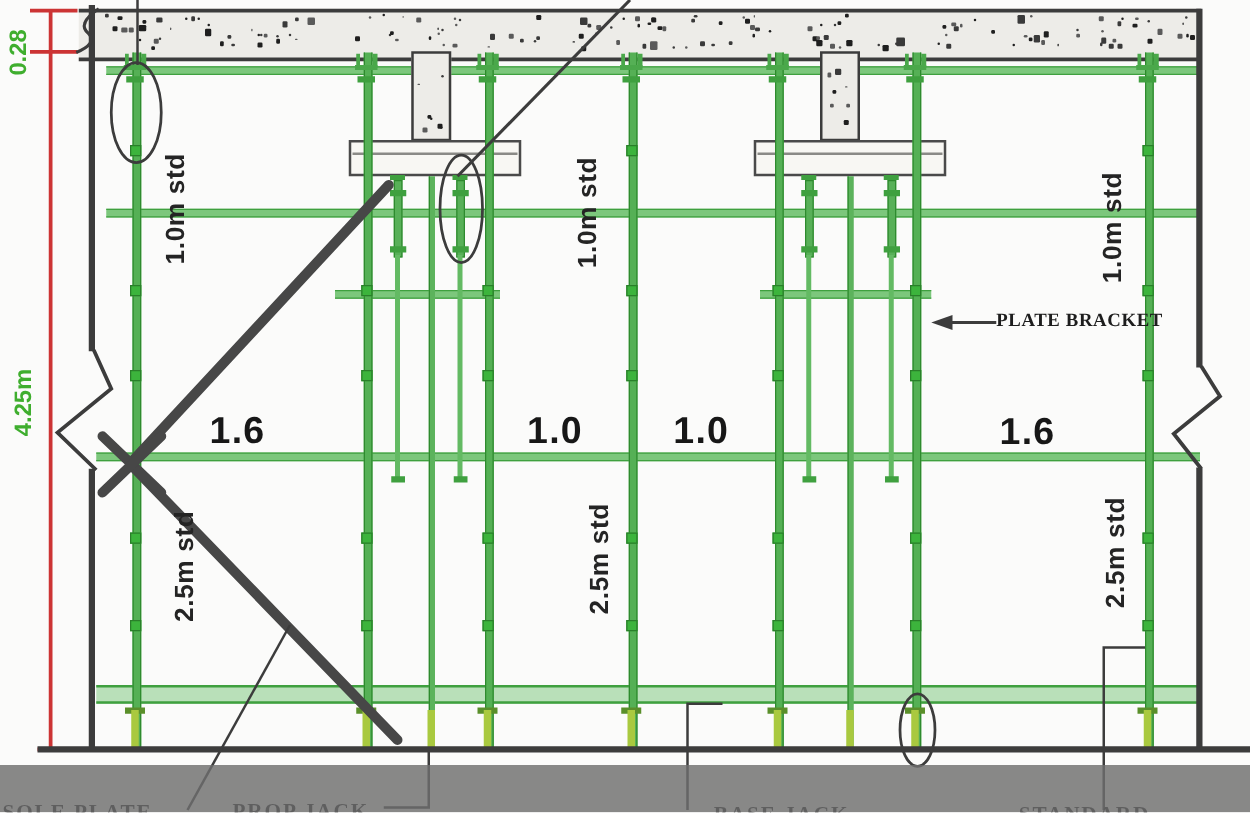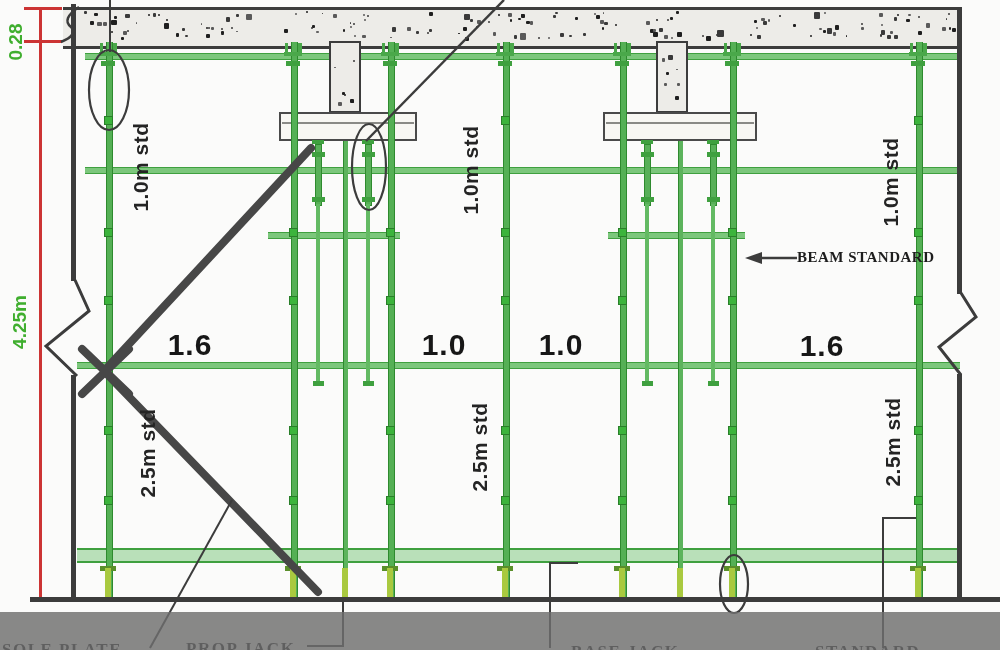--- a/index.html
+++ b/index.html
@@ -355,21 +355,21 @@
     <div class="abs vlabel" style="left:891px;top:182px">1.0m std</div>
     <div class="abs vlabel" style="left:148px;top:453px">2.5m std</div>
     <div class="abs vlabel" style="left:480px;top:447px">2.5m std</div>
     <div class="abs vlabel" style="left:893px;top:442px">2.5m std</div>
 
     <div class="abs dimnum" style="left:190px;top:345px">1.6</div>
     <div class="abs dimnum" style="left:444px;top:345px">1.0</div>
     <div class="abs dimnum" style="left:561px;top:345px">1.0</div>
     <div class="abs dimnum" style="left:822px;top:346px">1.6</div>
 
-    <div class="abs serifcap bb-label" style="left:797px;top:249px">BEAM STANDARD</div>
+    <div class="abs serifcap bb-label" style="left:797px;top:249px">PLATE BRACKET</div>
 
     <div class="abs serifcap bottom-label" style="left:2px;top:640px">SOLE PLATE</div>
     <div class="abs serifcap bottom-label" style="left:186px;top:639px">PROP JACK</div>
     <div class="abs serifcap bottom-label" style="left:571px;top:642px">BASE JACK</div>
     <div class="abs serifcap bottom-label" style="left:815px;top:642px">STANDARD</div>
   </div>
 
   <div class="navbar">
     
     

